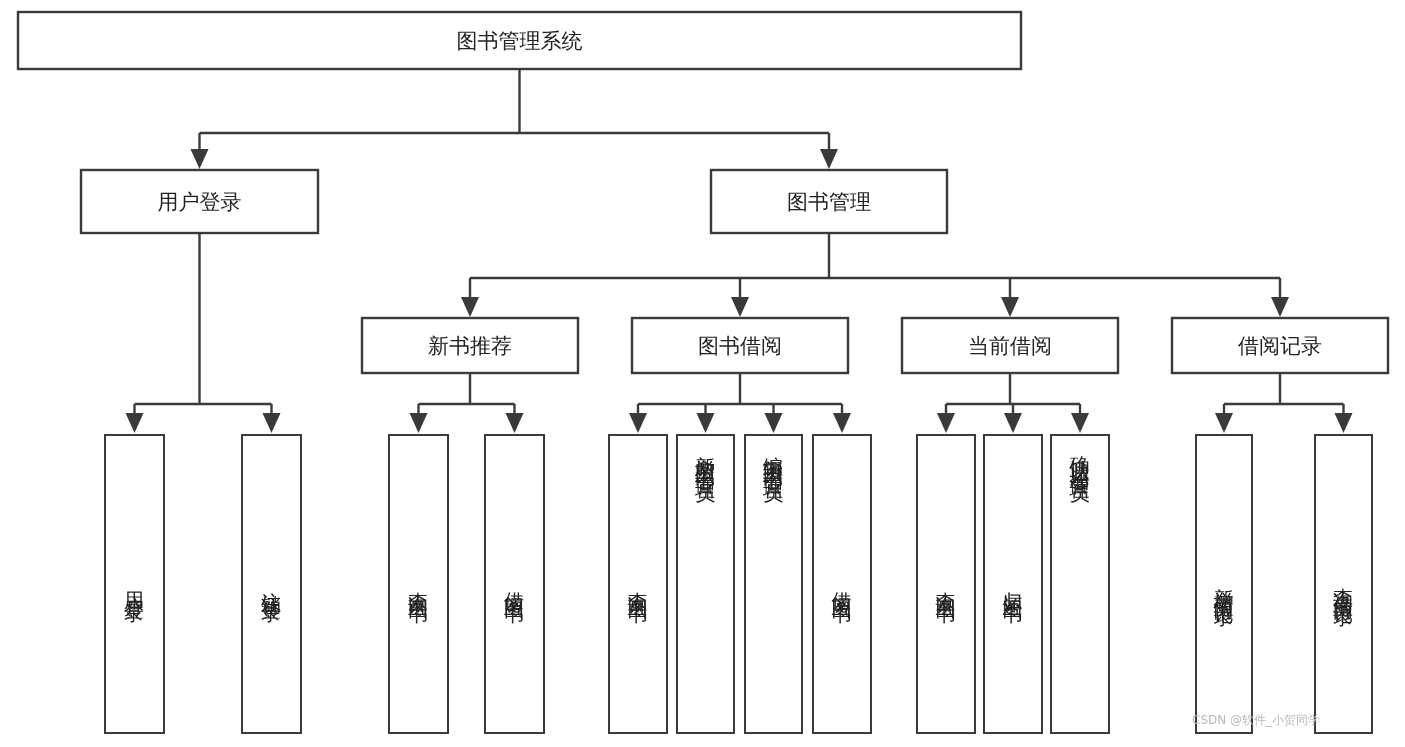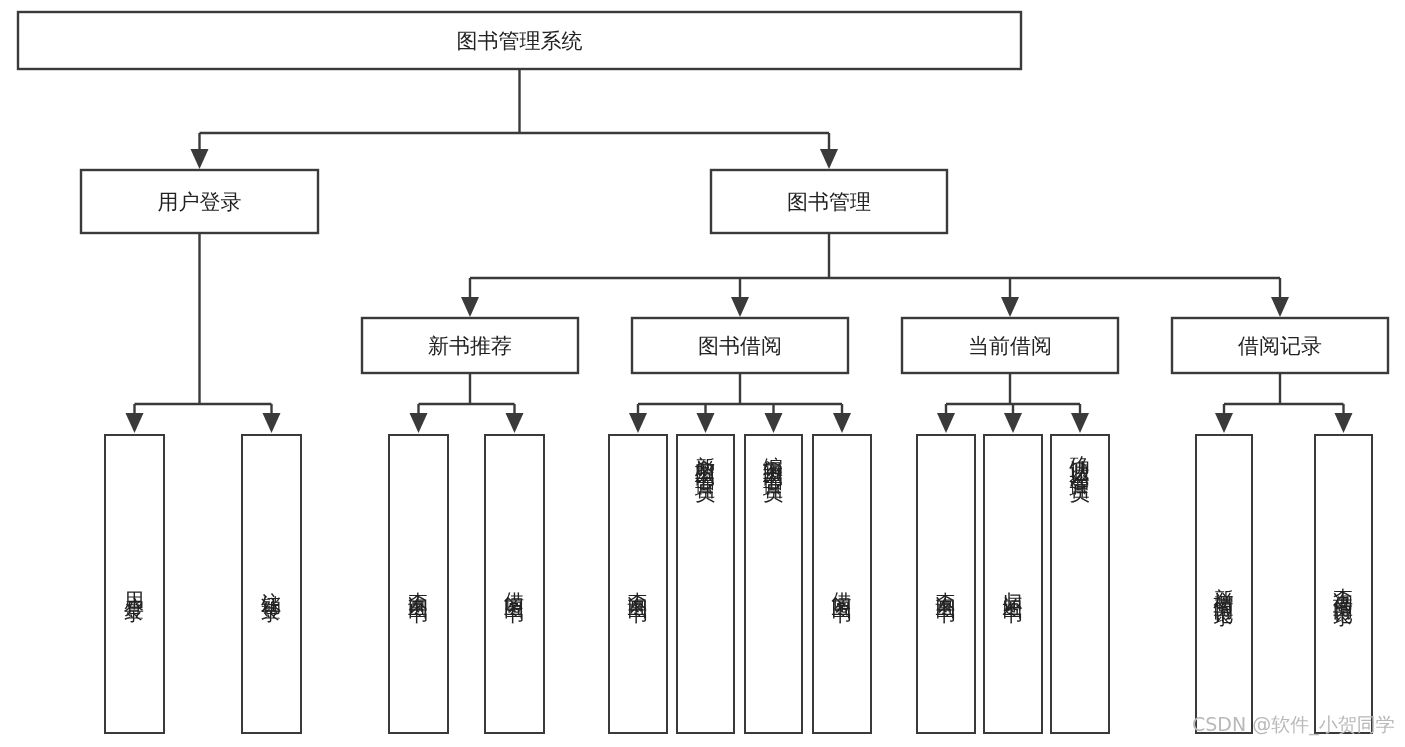--- a/index.html
+++ b/index.html
@@ -31,21 +31,21 @@
     box-sizing:border-box;
     background:#ffffff;
     display:flex;
     justify-content:center;
   }
   .leaf-box.center{align-items:center;}
   .leaf-box.top{align-items:flex-start;padding-top:4px;}
   .watermark{
     position:absolute;
     font-family:"DejaVu Sans","Liberation Sans",sans-serif;
-    font-size:19px;
+    font-size:12px;
     color:#b9b9b9;
     left:1192px;top:712px;
     white-space:nowrap;
   }
 </style>
 </head>
 <body>
 
 <div id="diagram-root">
 

